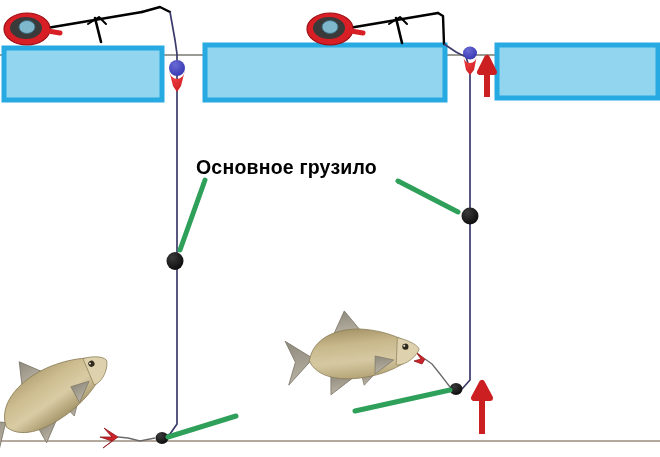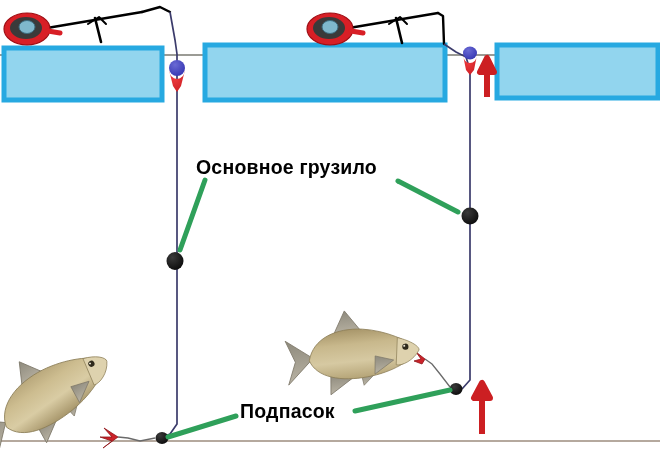--- a/index.html
+++ b/index.html
@@ -225,15 +225,14 @@
 
       <line x1="236" y1="416" x2="168" y2="437" stroke="#2fa05a" stroke-width="5" stroke-linecap="round"></line>
 
       <line x1="355" y1="411" x2="450" y2="390" stroke="#2fa05a" stroke-width="5" stroke-linecap="round"></line>
     </g>
 
   </svg>
 
   <div class="label-text" id="label-main-sinker">Основное грузило</div>
 
-  <div class="label-text" id="label-dropper">Подпасок</div>
 
 </div>
 
 </body></html>

